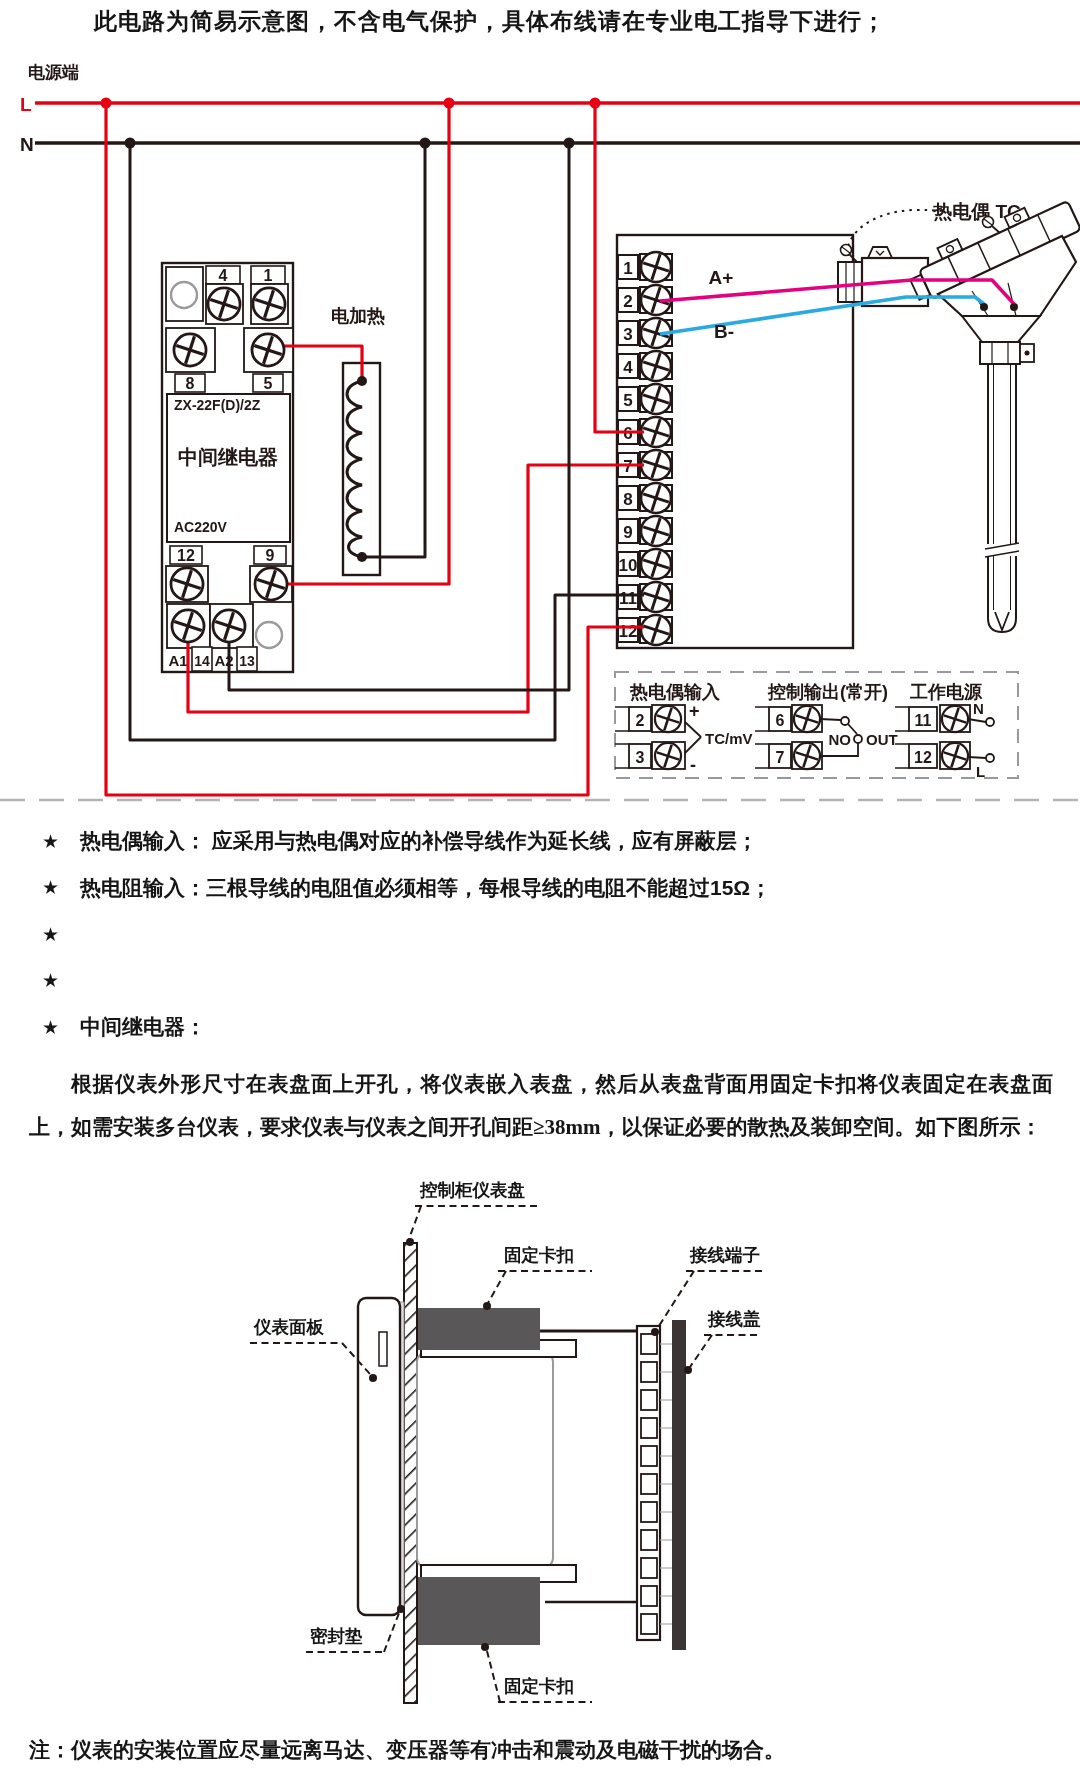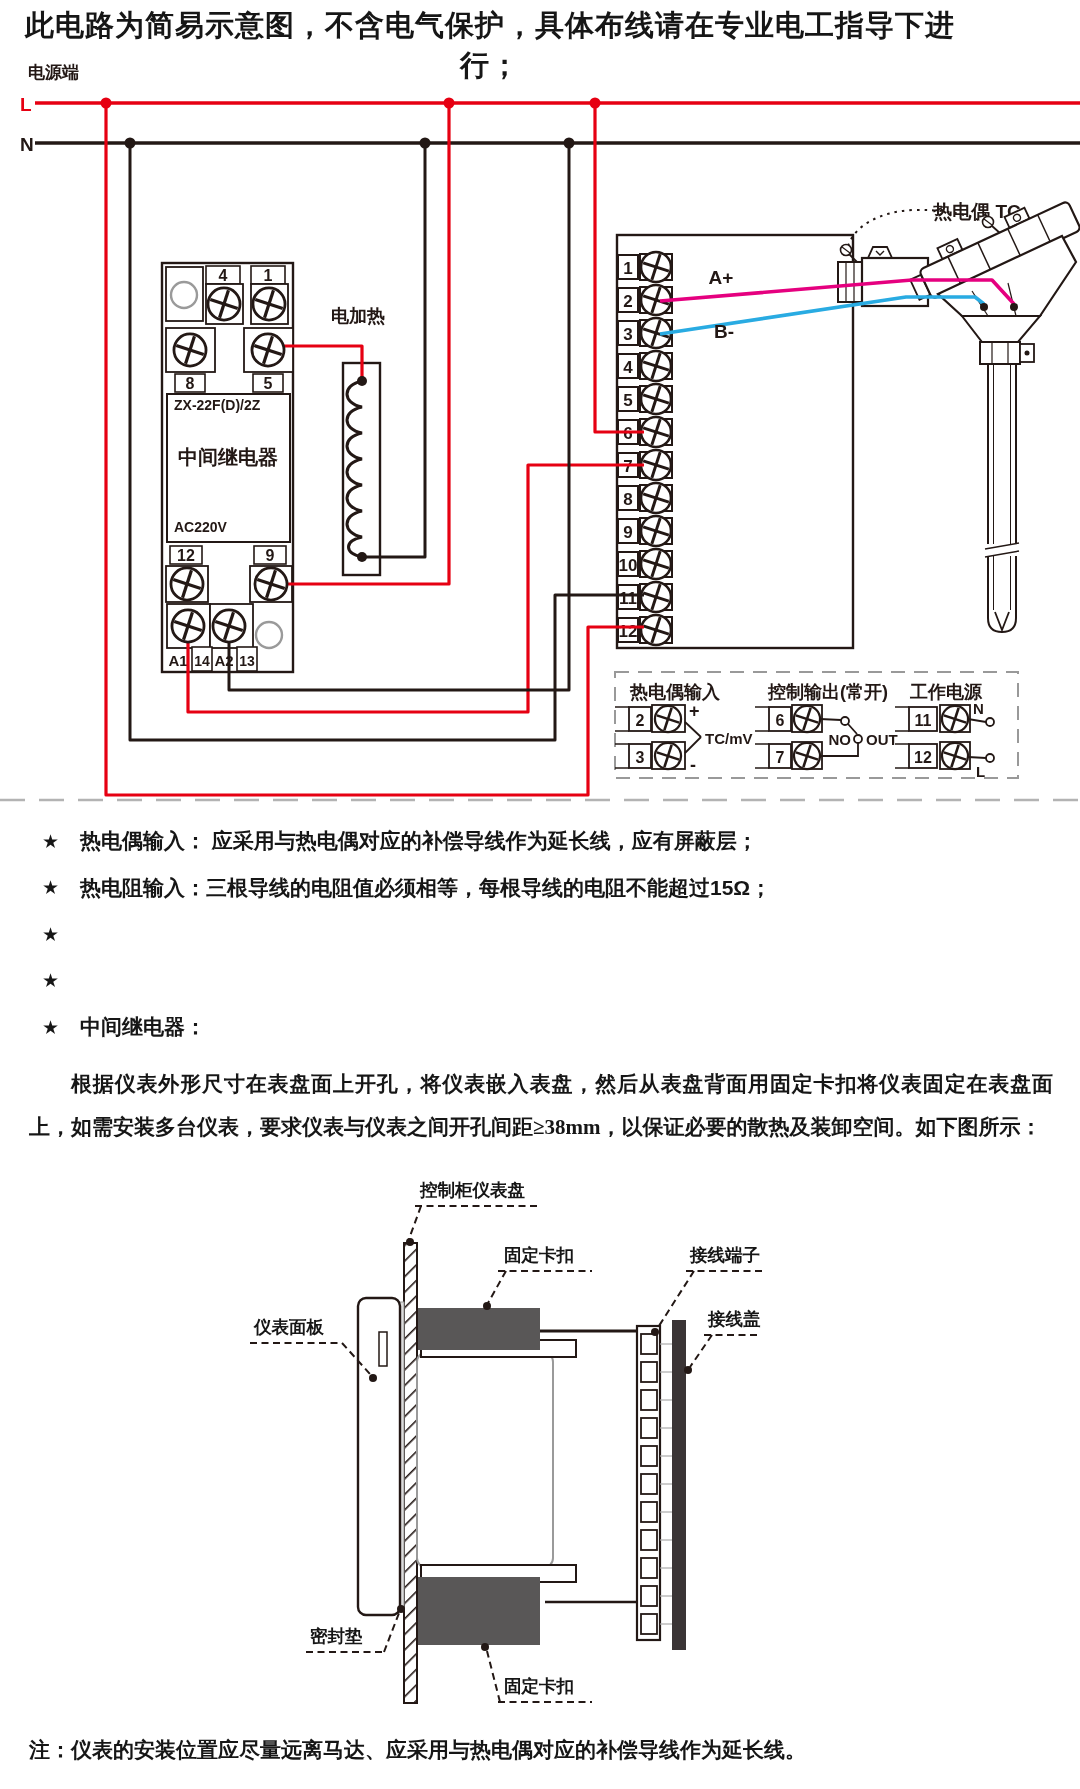--- a/index.html
+++ b/index.html
@@ -1,20 +1,20 @@
 <!DOCTYPE html>
 <html><head>
 <meta charset="utf-8">
 <style>
   html,body{margin:0;padding:0;background:#fff;}
   .page{position:relative;width:1080px;height:1789px;background:#fff;overflow:hidden;
         font-family:"Liberation Sans","DejaVu Sans",sans-serif;color:#161616;}
   .page svg{position:absolute;left:0;top:0;}
   .doc-title{position:absolute;top:6px;left:0;width:980px;text-align:center;
-             font-size:29px;font-weight:700;letter-spacing:1px;}
+             font-size:23px;font-weight:700;letter-spacing:1px;}
   .notes{position:absolute;top:818px;left:42px;width:1005px;}
   .note{height:46.5px;display:flex;align-items:center;font-size:21px;font-weight:700;}
   .note .star{width:38px;font-size:19px;flex:0 0 38px;}
   .para{position:absolute;top:1063px;left:29px;width:1024px;font-size:21px;font-weight:700;
         line-height:42.5px;text-indent:2em;text-align:justify;font-family:Liberation Serif, serif;}
   .footer-note{position:absolute;top:1736px;left:29px;width:1030px;font-size:21px;font-weight:700;}
   text{font-family:"Liberation Sans","DejaVu Sans",sans-serif;}
 </style>
 </head>
 <body>
@@ -402,15 +402,15 @@
     <span class="star">★</span>
   </div>
   <div class="note">
     <span class="star">★</span>
     <span>中间继电器：</span>
   </div>
 </div>
 
 <div class="para">根据仪表外形尺寸在表盘面上开孔，将仪表嵌入表盘，然后从表盘背面用固定卡扣将仪表固定在表盘面上，如需安装多台仪表，要求仪表与仪表之间开孔间距≥38mm，以保证必要的散热及装卸空间。如下图所示：</div>
 
-<div class="footer-note">注：仪表的安装位置应尽量远离马达、应采用与热电偶对应的补偿导线作为延长线。</div>
+<div class="footer-note">注：仪表的安装位置应尽量远离马达、变压器等有冲击和震动及电磁干扰的场合。</div>
 
 </div>
 
 </body></html>

